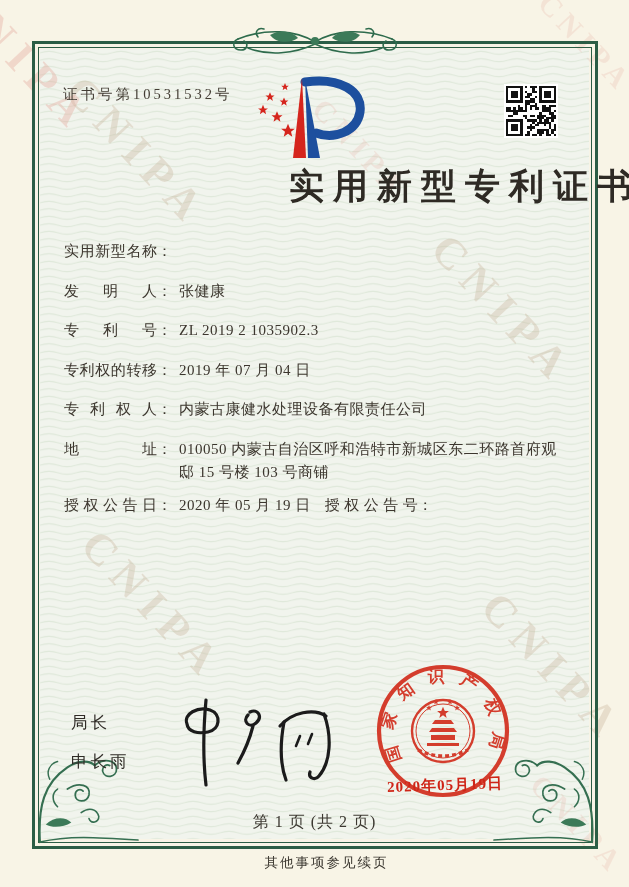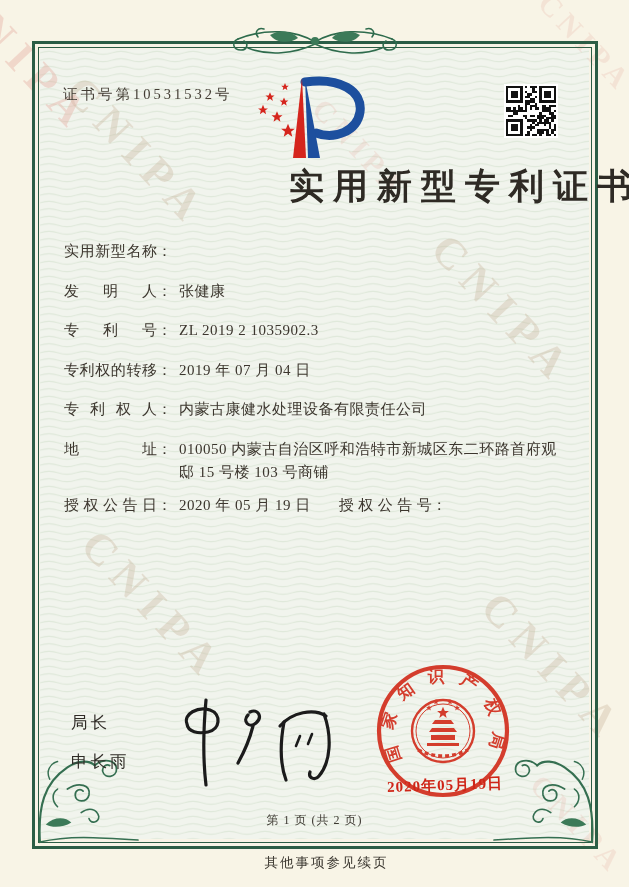--- a/index.html
+++ b/index.html
@@ -28,21 +28,21 @@
     font-weight:bold;letter-spacing:9px;color:#2e2a24;z-index:3;margin-left:12px;}
 
   
   .fields{position:absolute;left:64px;top:240px;width:504px;z-index:3;font-size:15px;color:#3c362e;}
   .frow{display:flex;align-items:flex-start;line-height:23px;margin-bottom:16.5px;}
   .frow.addr{margin-bottom:10px;}
   .flabel{display:inline-block;width:93px;text-align:justify;text-align-last:justify;flex:0 0 93px;}
   .fcolon{flex:0 0 auto;}
   .fvalue{margin-left:7px;letter-spacing:.5px;}
   .frow.addr .fvalue{max-width:396px;}
-  .pair2{margin-left:28px;display:flex;}
+  .pair2{margin-left:14px;display:flex;}
 
   
   .bodytext{position:absolute;left:64px;top:511px;width:503px;z-index:3;font-size:14.5px;
     line-height:21.8px;color:#38332c;font-style:italic;text-align:justify;}
   .bodytext p{margin:0;text-indent:2em;}
 
   
   .sig-title{position:absolute;left:71px;top:712px;font-size:16.5px;letter-spacing:3px;color:#2f2b26;z-index:3;}
   .sig-name{position:absolute;left:71px;top:751px;font-size:16.5px;letter-spacing:3px;color:#2f2b26;z-index:3;}
   .sig-hand{position:absolute;left:168px;top:688px;z-index:3;}
@@ -52,21 +52,21 @@
   .seal-date{position:absolute;left:376px;top:776px;width:138px;text-align:center;font-size:15px;
     font-weight:bold;color:#cf2517;letter-spacing:1px;transform:rotate(-2deg);z-index:5;}
 
   
   .orn{position:absolute;z-index:3;pointer-events:none;}
   .orn-bl{left:34px;top:738px;}
   .orn-br{left:490px;top:738px;transform:scaleX(-1);}
   .orn-top{left:224px;top:23px;}
 
   
-  .page-info{position:absolute;left:0;top:812px;width:100%;text-align:center;font-size:12px;
+  .page-info{position:absolute;left:0;top:812px;width:100%;text-align:center;font-size:16px;
     letter-spacing:1px;color:#3c3831;z-index:3;}
   .cont-note{position:absolute;left:12px;top:854px;width:100%;text-align:center;font-size:13.5px;
     letter-spacing:2px;color:#3a362f;z-index:3;}
 </style>
 </head>
 <body>
 
 <div id="page">
 
   <svg width="0" height="0" style="position:absolute" aria-hidden="true">

